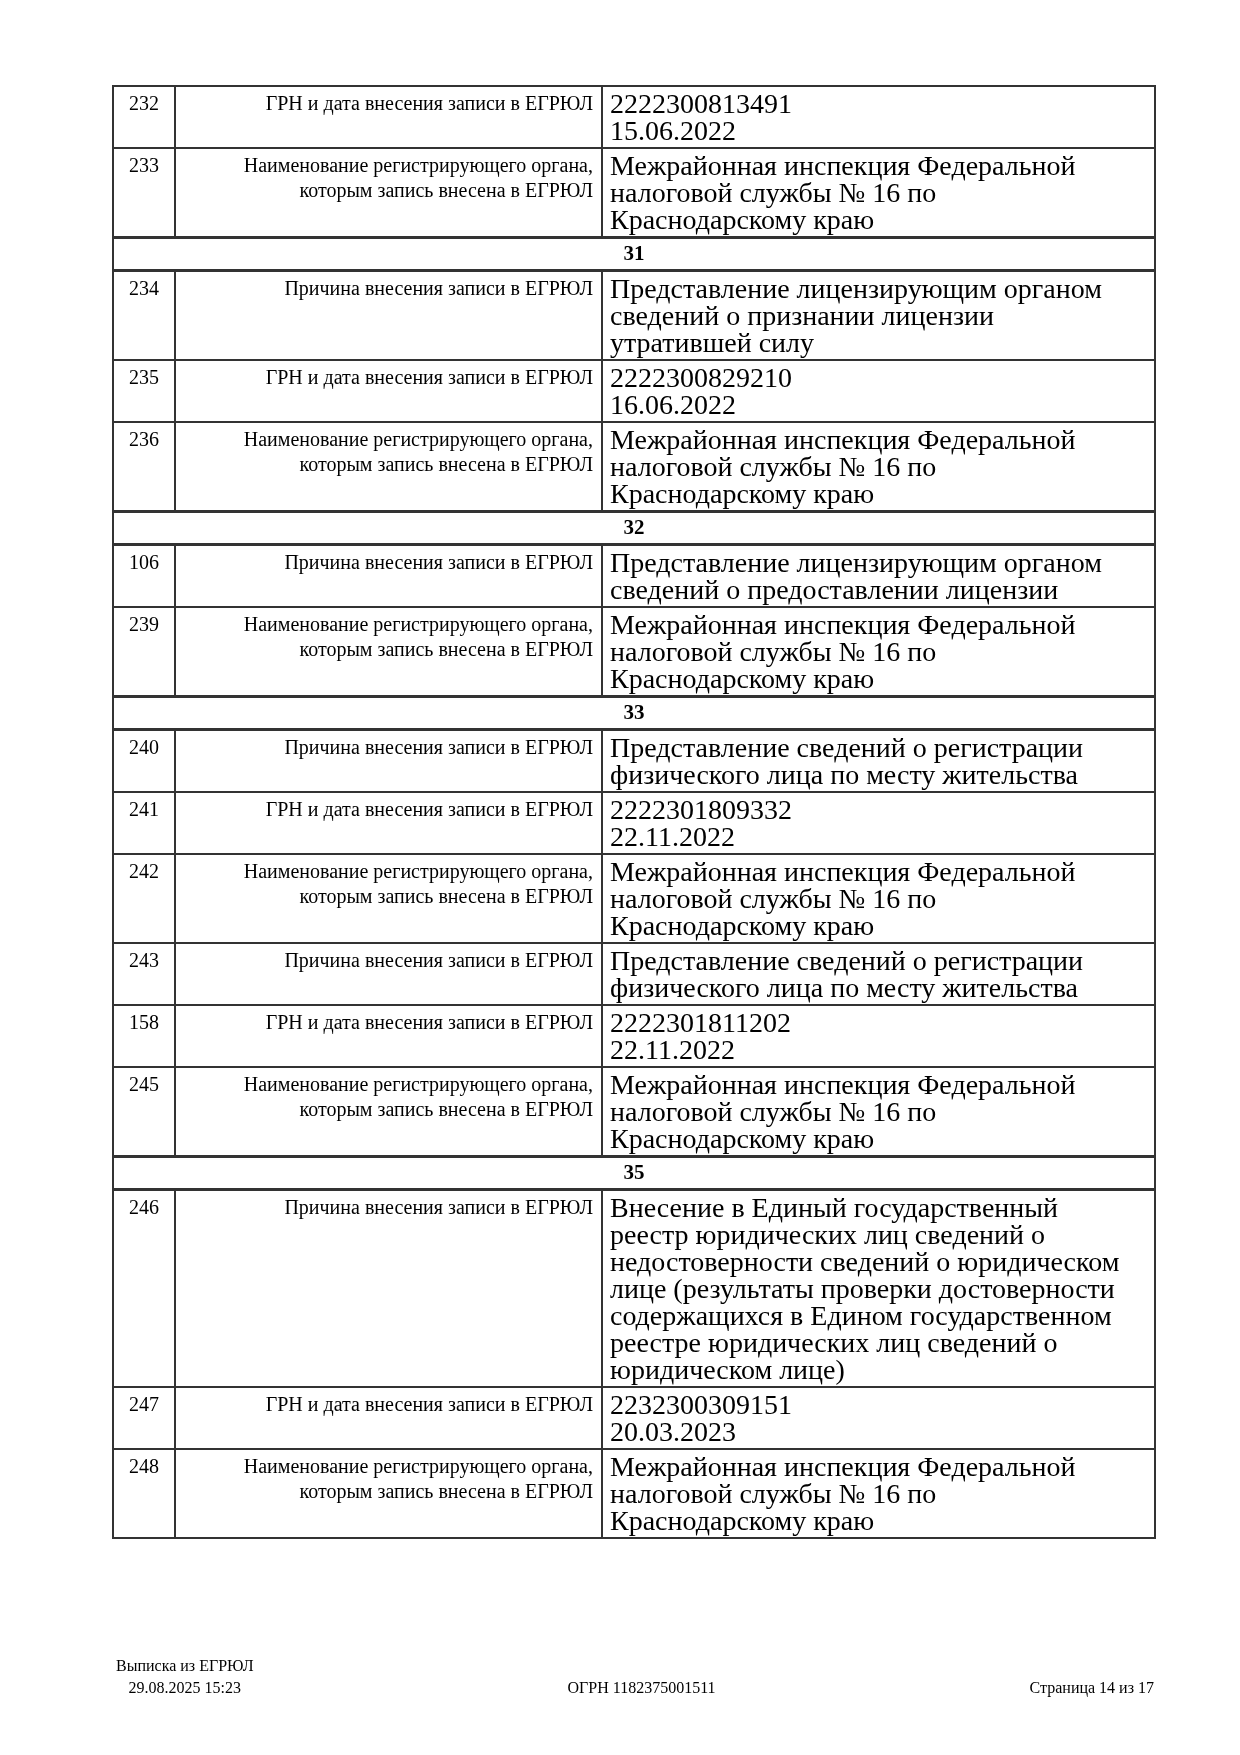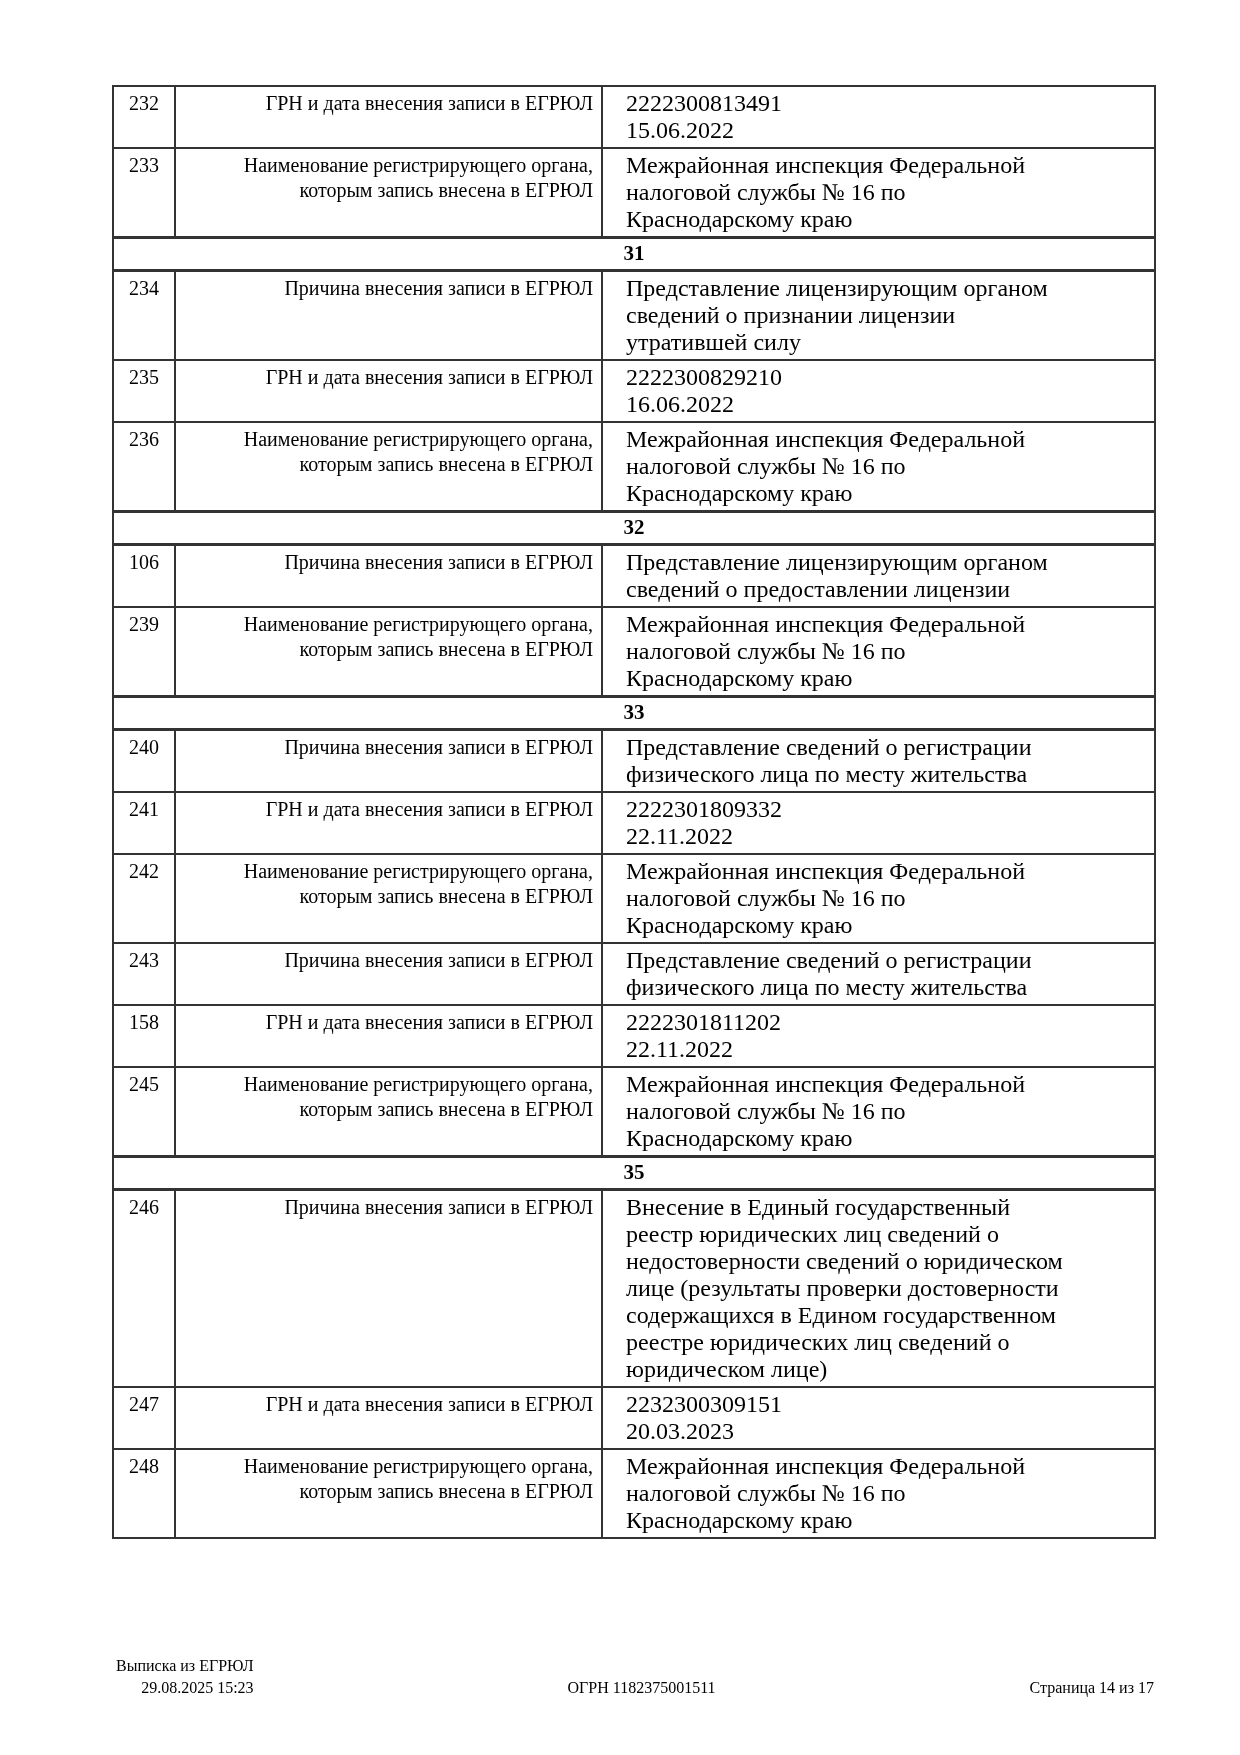--- a/index.html
+++ b/index.html
@@ -41,23 +41,23 @@
     padding: 4px 4px 3px 4px;
     border-radius: 20px;
   }
   td.label-cell {
     font-size: 20px;
     line-height: 25px;
     padding: 4px 8px 3px 7px;
     text-align: right;
   }
   td.value-cell {
-    font-size: 24px;
+    font-size: 28px;
     line-height: 27px;
-    padding: 3px 8px 3px 23px;
+    padding: 3px 8px 3px 7px;
   }
   tr.section-row td {
     border-top: 3px solid #333333;
     border-bottom: 3px solid #333333;
     font-size: 21px;
     font-weight: bold;
     text-align: center;
     padding: 2px 0 3px 0;
     line-height: 25px;
   }
@@ -65,21 +65,21 @@
     position: absolute;
     left: 116px;
     right: 86px;
     top: 1655px;
     display: flex;
     justify-content: space-between;
     align-items: flex-end;
     font-size: 16px;
     line-height: 22px;
   }
-  .footer-left { text-align: right; }
+  .footer-left { text-align: center; }
   .footer-center { text-align: center; flex: 1; }
   .footer-right { text-align: right; white-space: nowrap; }
 </style>
 </head>
 <body>
 
 <div class="page">
 
   <table class="egrul-table">
     <colgroup>

